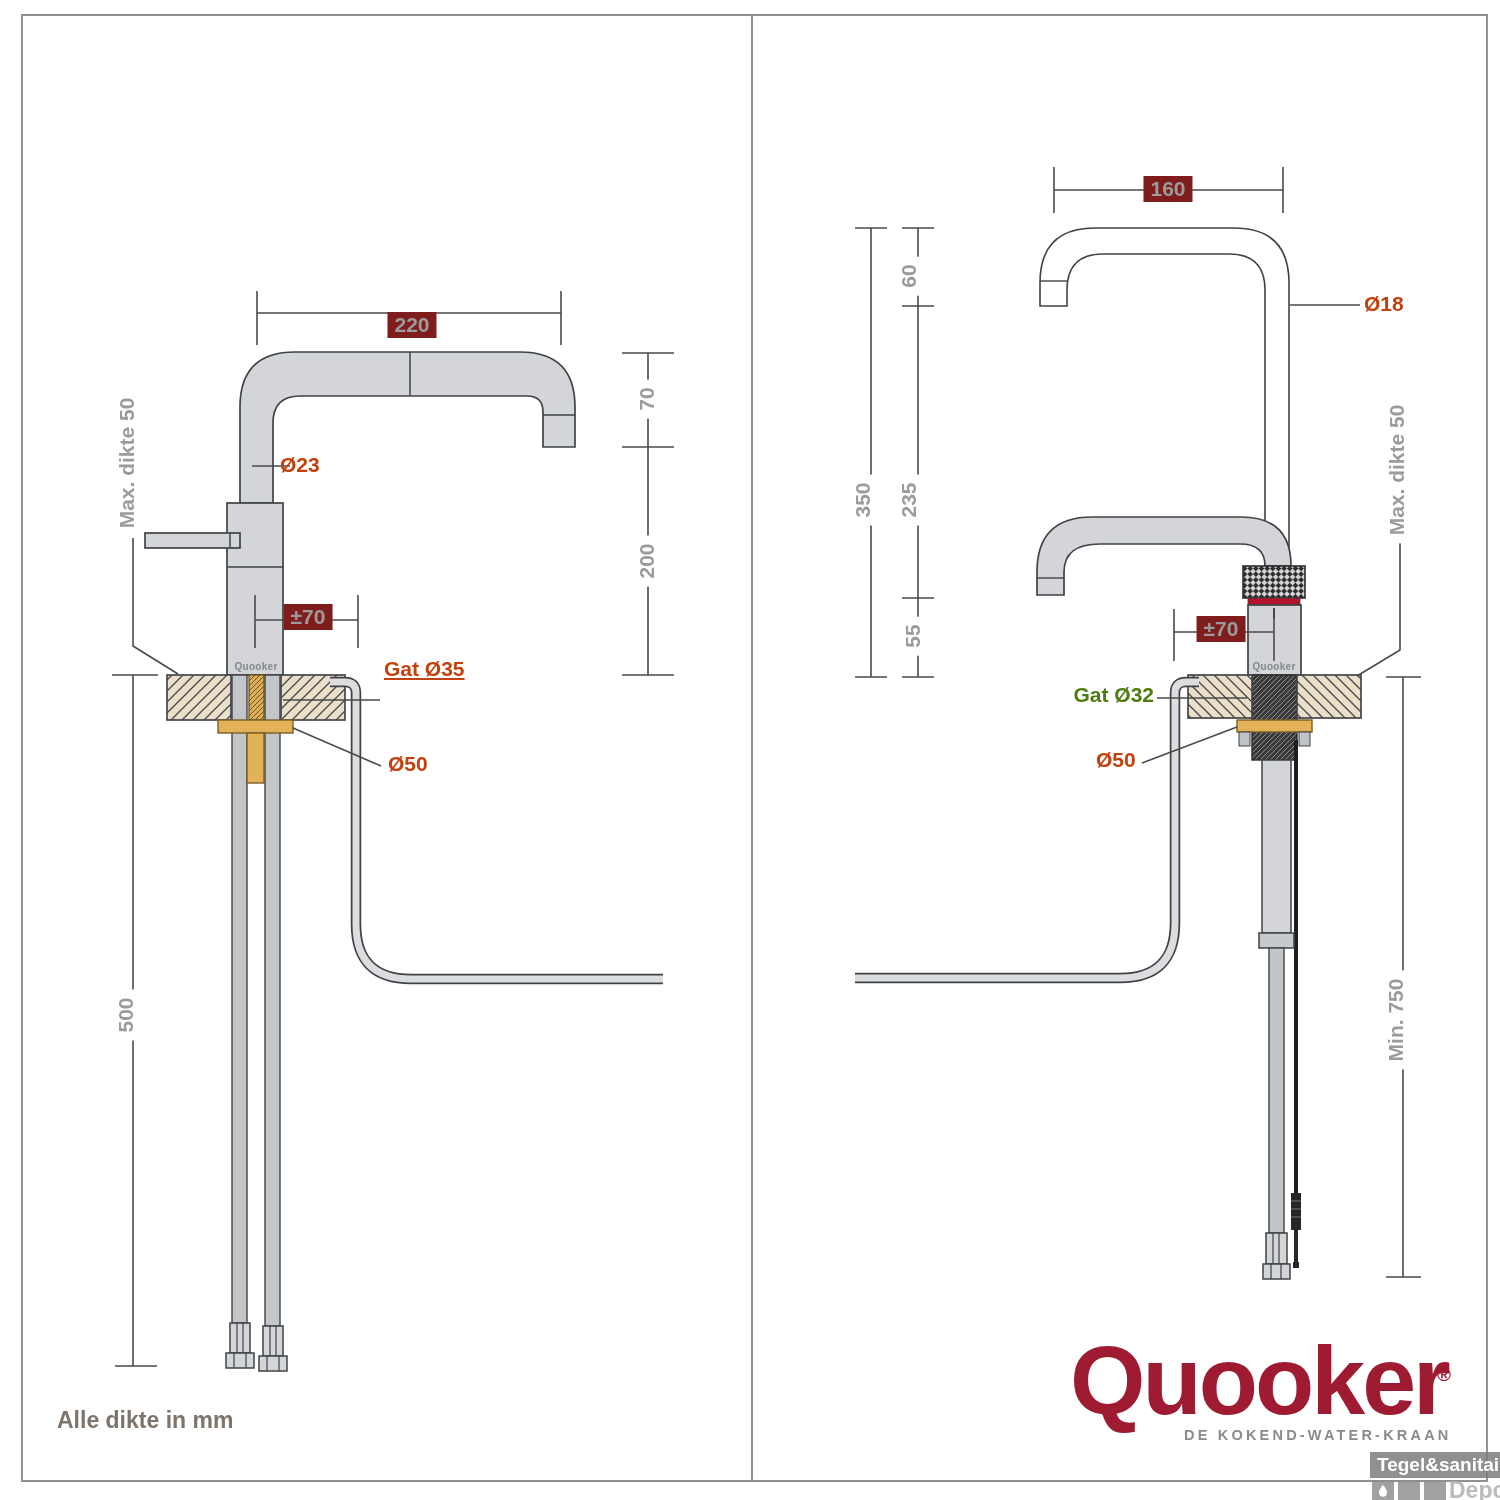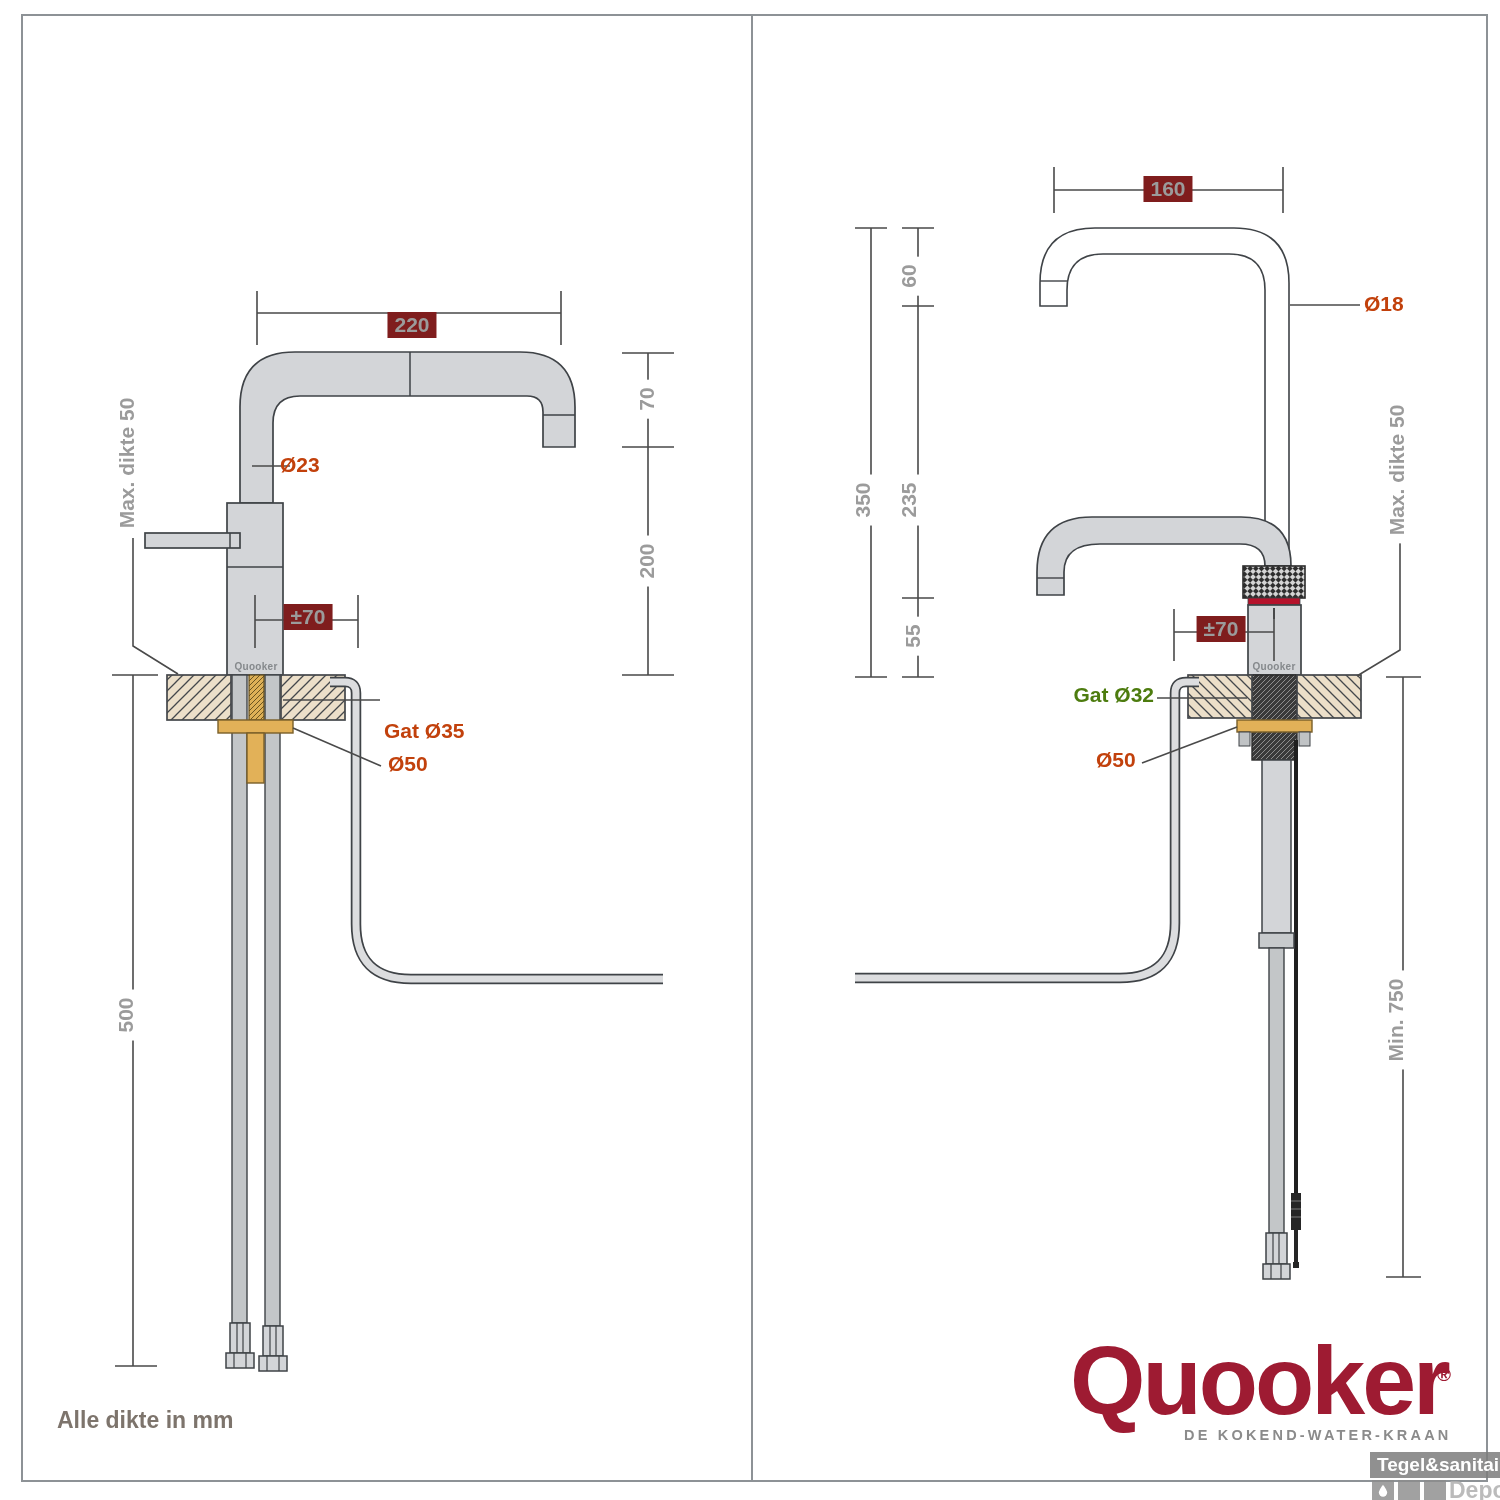--- a/index.html
+++ b/index.html
@@ -179,21 +179,21 @@
       </g>
     </g>
   </svg>
 
   <div class="hlabel" style="left:412px;top:316px;margin-top:9px;">220</div>
   <div class="llabel" style="left:280px;top:465px;">Ø23</div>
   <div class="vlabel" style="left:647px;top:399px;">70</div>
   <div class="vlabel" style="left:647px;top:561px;">200</div>
   <div class="hlabel" style="left:308px;top:617px;">±70</div>
   <div class="vlabel" style="left:127px;top:463px;">Max. dikte 50</div>
-  <div class="llabel" style="left:384px;top:731px;">Gat Ø35</div>
+  <div class="llabel" style="left:384px;top:669px;text-decoration:underline;">Gat Ø35</div>
   <div class="llabel" style="left:388px;top:764px;">Ø50</div>
   <div class="vlabel" style="left:126px;top:1015px;">500</div>
   <div class="tinybrand" style="left:256px;top:666px;">Quooker</div>
 
   <div class="hlabel" style="left:1168px;top:189px;">160</div>
   <div class="vlabel" style="left:909px;top:276px;">60</div>
   <div class="vlabel" style="left:863px;top:500px;">350</div>
   <div class="vlabel" style="left:909px;top:500px;">235</div>
   <div class="vlabel" style="left:913px;top:636px;">55</div>
   <div class="llabel" style="left:1364px;top:304px;">Ø18</div>

